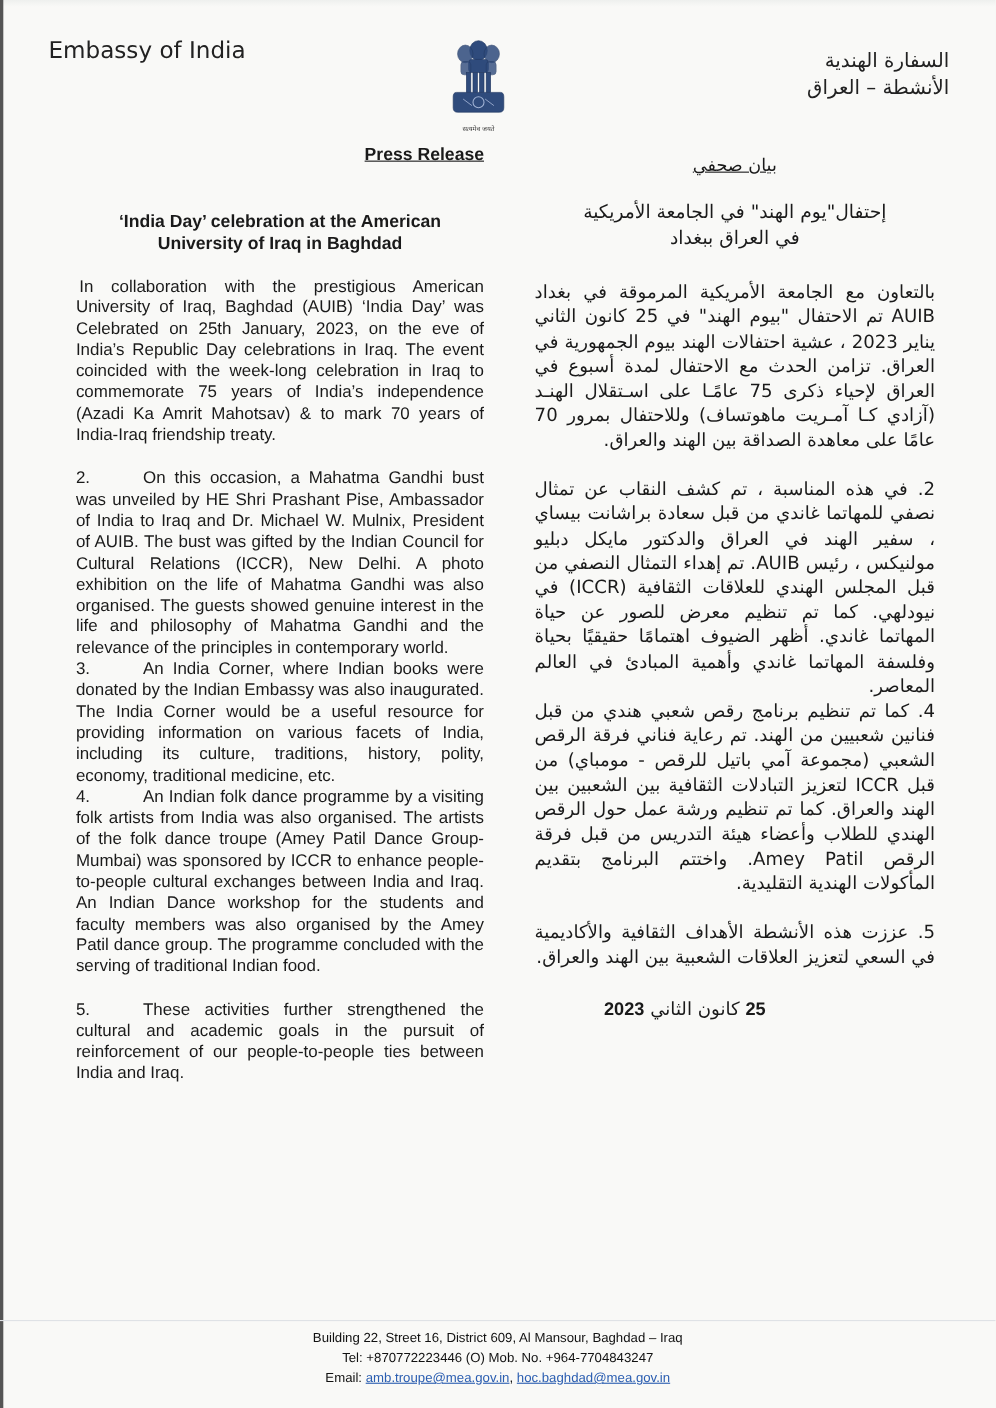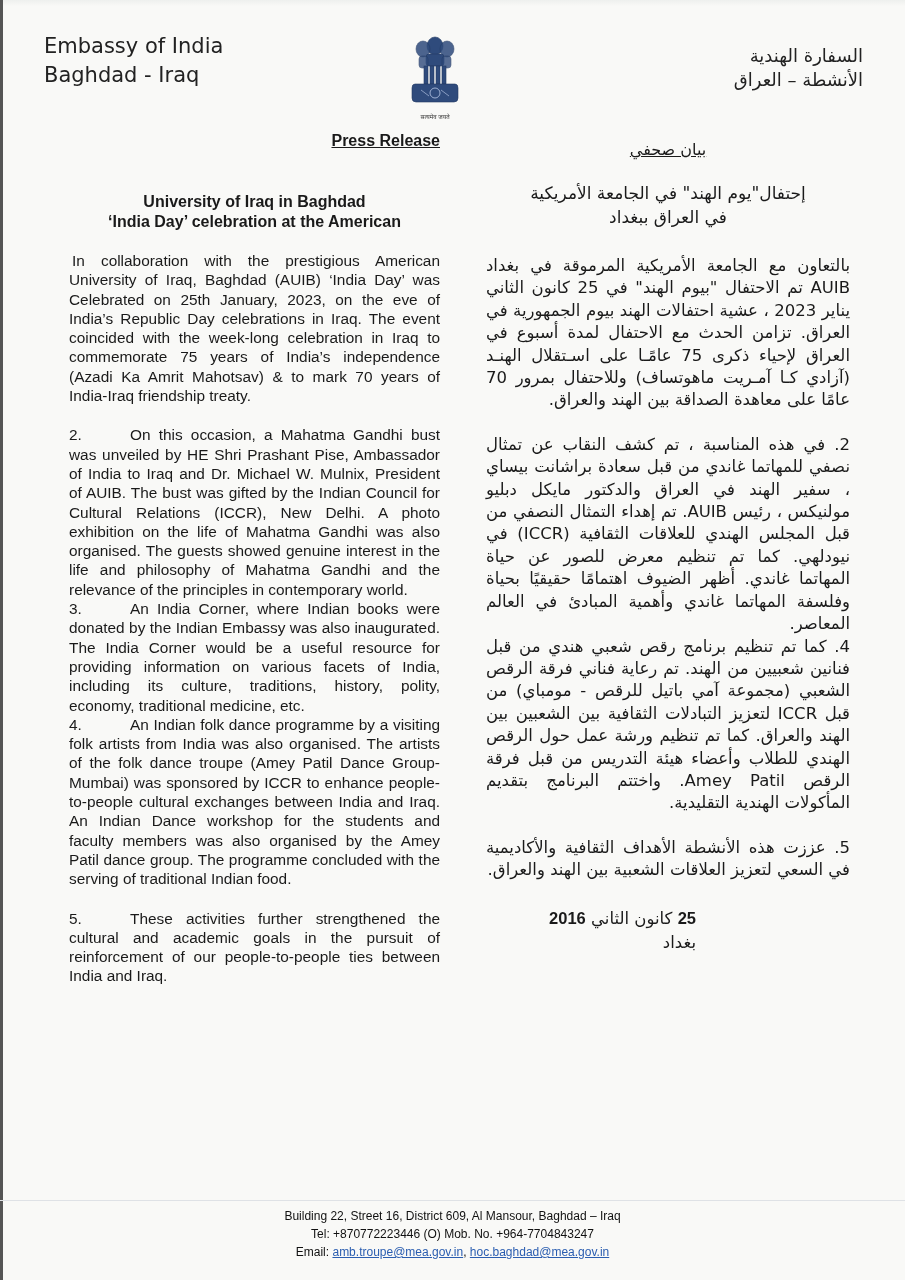--- a/index.html
+++ b/index.html
@@ -55,21 +55,20 @@
   .footer a { color: #2a5db0; text-decoration: underline; }
 </style>
 </head>
 <body>
 
 <div class="page">
   <div class="left-edge"></div>
 
   <div class="letterhead-en">
     <div>Embassy of India</div>
-    <div>Baghdad - Iraq</div>
   </div>
 
   <div class="emblem">
     <svg viewBox="0 0 60 80">
       <g fill="#2f4b7c" stroke="#233a63" stroke-width="0.6">
         <ellipse cx="30" cy="14" rx="8" ry="9"></ellipse>
         <ellipse cx="18" cy="17" rx="7" ry="8" opacity="0.85"></ellipse>
         <ellipse cx="42" cy="17" rx="7" ry="8" opacity="0.85"></ellipse>
         <rect x="21" y="22" width="18" height="12" rx="3"></rect>
         <rect x="14" y="24" width="9" height="12" rx="3" opacity="0.8"></rect>
@@ -88,22 +87,22 @@
   </div>
 
   <div class="letterhead-ar">
     <div>السفارة الهندية</div>
     <div>الأنشطة – العراق</div>
   </div>
 
   <div class="col-en">
     <div class="pr-title">Press Release</div>
     <div class="headline">
+      <div>‘India Day’ celebration at the American</div>
       <div>University of Iraq in Baghdad</div>
-      <div>‘India Day’ celebration at the American</div>
     </div>
     <div class="en-body">
       <p class="p1">In collaboration with the prestigious American University of Iraq, Baghdad (AUIB) ‘India Day’ was Celebrated on 25th January, 2023, on the eve of India’s Republic Day celebrations in Iraq. The event coincided with the week-long celebration in Iraq to commemorate 75 years of India’s independence (Azadi Ka Amrit Mahotsav) &amp; to mark 70 years of India-Iraq friendship treaty.</p>
       <p class="p2"><span class="num">2.</span><span>On this occasion, a Mahatma Gandhi bust was unveiled by HE Shri Prashant Pise, Ambassador of India to Iraq and Dr. Michael W. Mulnix, President of AUIB. The bust was gifted by the Indian Council for Cultural Relations (ICCR), New Delhi. A photo exhibition on the life of Mahatma Gandhi was also organised. The guests showed genuine interest in the life and philosophy of Mahatma Gandhi and the relevance of the principles in contemporary world.</span></p>
       <p><span class="num">3.</span><span>An India Corner, where Indian books were donated by the Indian Embassy was also inaugurated. The India Corner would be a useful resource for providing information on various facets of India, including its culture, traditions, history, polity, economy, traditional medicine, etc.</span></p>
       <p><span class="num">4.</span><span>An Indian folk dance programme by a visiting folk artists from India was also organised. The artists of the folk dance troupe (Amey Patil Dance Group- Mumbai) was sponsored by ICCR to enhance people-to-people cultural exchanges between India and Iraq. An Indian Dance workshop for the students and faculty members was also organised by the Amey Patil dance group. The programme concluded with the serving of traditional Indian food.</span></p>
       <p class="gap"><span class="num">5.</span><span>These activities further strengthened the cultural and academic goals in the pursuit of reinforcement of our people-to-people ties between India and Iraq.</span></p>
     </div>
   </div>
 
@@ -113,22 +112,21 @@
       <div>إحتفال"يوم الهند" في الجامعة الأمريكية</div>
       <div>في العراق ببغداد</div>
     </div>
     <div class="ar-body">
       <p class="ar-p1">بالتعاون مع الجامعة الأمريكية المرموقة في بغداد AUIB تم الاحتفال "بيوم الهند" في 25 كانون الثاني يناير 2023 ، عشية احتفالات الهند بيوم الجمهورية في العراق. تزامن الحدث مع الاحتفال لمدة أسبوع في العراق لإحياء ذكرى 75 عامًـا على اسـتقلال الهنـد (آزادي كـا آمـريت ماهوتساف) وللاحتفال بمرور 70 عامًا على معاهدة الصداقة بين الهند والعراق.</p>
       <p class="ar-p2">2. في هذه المناسبة ، تم كشف النقاب عن تمثال نصفي للمهاتما غاندي من قبل سعادة براشانت بيساي ، سفير الهند في العراق والدكتور مايكل دبليو مولنيكس ، رئيس AUIB. تم إهداء التمثال النصفي من قبل المجلس الهندي للعلاقات الثقافية (ICCR) في نيودلهي. كما تم تنظيم معرض للصور عن حياة المهاتما غاندي. أظهر الضيوف اهتمامًا حقيقيًا بحياة وفلسفة المهاتما غاندي وأهمية المبادئ في العالم المعاصر.</p>
       <p>4. كما تم تنظيم برنامج رقص شعبي هندي من قبل فنانين شعبيين من الهند. تم رعاية فناني فرقة الرقص الشعبي (مجموعة آمي باتيل للرقص - مومباي) من قبل ICCR لتعزيز التبادلات الثقافية بين الشعبين بين الهند والعراق. كما تم تنظيم ورشة عمل حول الرقص الهندي للطلاب وأعضاء هيئة التدريس من قبل فرقة الرقص Amey Patil. واختتم البرنامج بتقديم المأكولات الهندية التقليدية.</p>
       <p class="ar-gap">5. عززت هذه الأنشطة الأهداف الثقافية والأكاديمية في السعي لتعزيز العلاقات الشعبية بين الهند والعراق.</p>
     </div>
     <div class="ar-date">
-      <div><b>25</b> <span>كانون الثاني</span> <b>2016</b></div>
-      <div>بغداد</div>
+      <div><b>25</b> <span>كانون الثاني</span> <b>2023</b></div>
     </div>
   </div>
 
   <div class="footer-rule"></div>
   <div class="footer">
     <div>Building 22, Street 16, District 609, Al Mansour, Baghdad – Iraq</div>
     <div>Tel: +870772223446 (O) Mob. No. +964-7704843247</div>
     <div>
       <span>Email: </span><a>amb.troupe@mea.gov.in</a><span>, </span><a>hoc.baghdad@mea.gov.in</a>
     </div>

